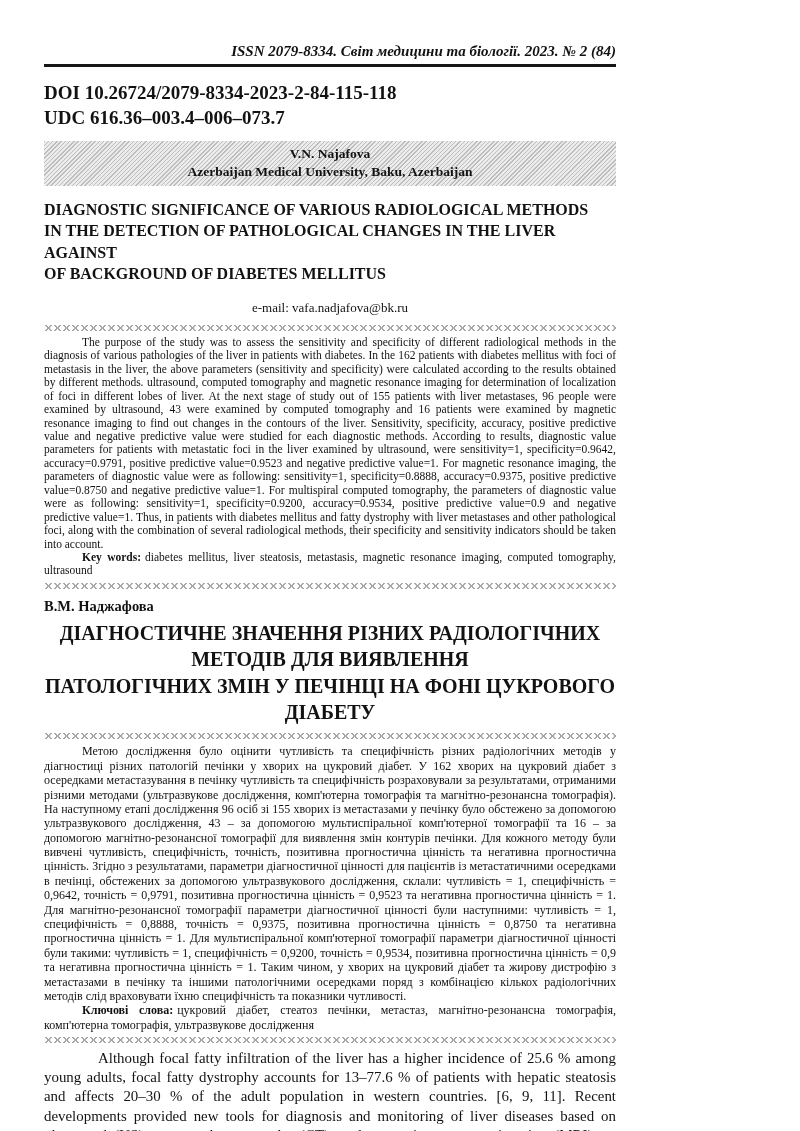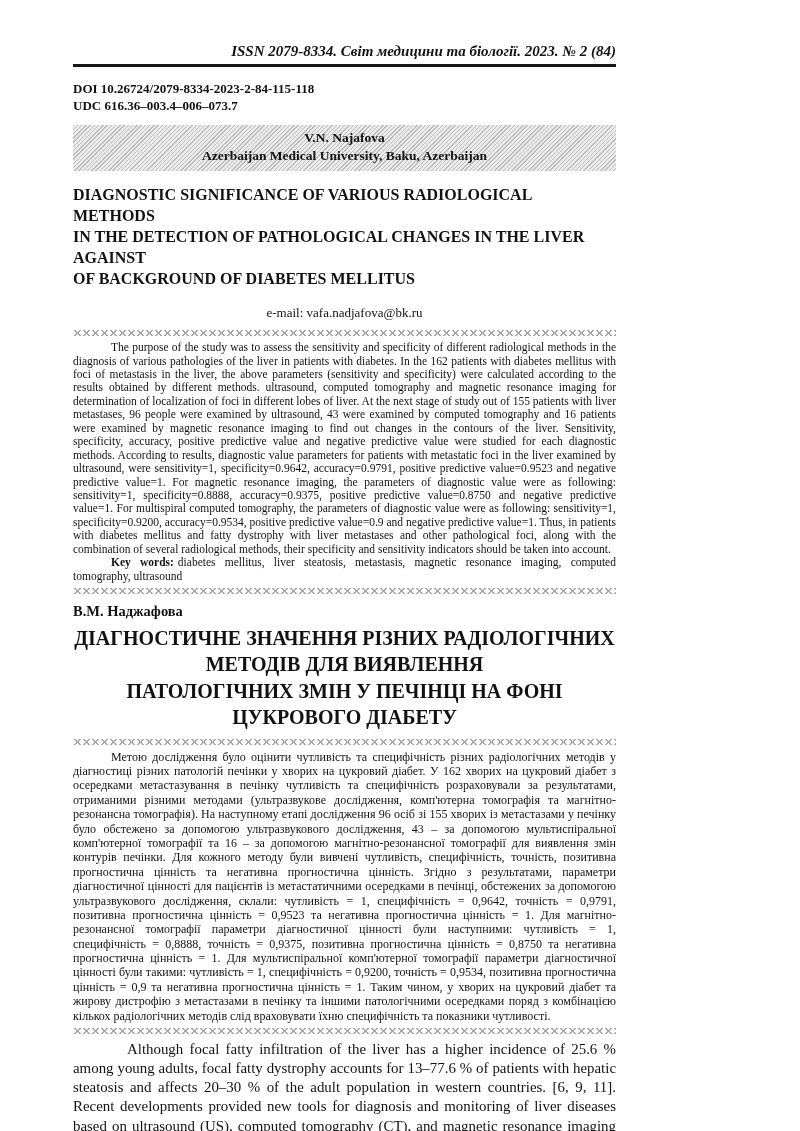--- a/index.html
+++ b/index.html
@@ -1,34 +1,34 @@
 <!DOCTYPE html>
 <html lang="en"><head>
 <meta charset="utf-8">
 <style>
   html,body{margin:0;padding:0;background:#ffffff;}
   .page{
     position:relative;
     width:660px;height:1131px;
     box-sizing:border-box;
-    padding:42px 44px 0 73px;
+    padding:42px 44px 0 44px;
     background:#ffffff;
     font-family:"Liberation Serif","DejaVu Serif",serif;
     color:#121212;
     overflow:hidden;
   }
   .issn-line{
     text-align:right;
     font-weight:bold;font-style:italic;
     font-size:15px;line-height:1.25;
     padding-bottom:3px;
     border-bottom:3px solid #161616;
     margin-bottom:13px;
   }
-  .id-line{font-weight:bold;font-size:13px;line-height:1.32;}
+  .id-line{font-weight:bold;font-size:19px;line-height:1.32;}
   .id-block{margin-bottom:11px;}
   .author-box{
     margin-bottom:13px;
     padding:4px 0 5px 0;
     text-align:center;
     font-weight:bold;font-size:13.5px;line-height:1.35;
     background:repeating-linear-gradient(135deg,#bdbdbd 0px,#bdbdbd 1px,#ebebeb 1px,#ebebeb 3px);
   }
   .title-en{
     text-align:left;font-weight:bold;
@@ -111,20 +111,21 @@
 
   <div class="title-ua">
     <div>ДІАГНОСТИЧНЕ ЗНАЧЕННЯ РІЗНИХ РАДІОЛОГІЧНИХ МЕТОДІВ ДЛЯ ВИЯВЛЕННЯ</div>
     <div>ПАТОЛОГІЧНИХ ЗМІН У ПЕЧІНЦІ НА ФОНІ ЦУКРОВОГО ДІАБЕТУ</div>
   </div>
 
   <div class="zigzag"></div>
 
   <div class="abstract abstract-ua">
     <p>Метою дослідження було оцінити чутливість та специфічність різних радіологічних методів у діагностиці різних патологій печінки у хворих на цукровий діабет. У 162 хворих на цукровий діабет з осередками метастазування в печінку чутливість та специфічність розраховували за результатами, отриманими різними методами (ультразвукове дослідження, комп'ютерна томографія та магнітно-резонансна томографія). На наступному етапі дослідження 96 осіб зі 155 хворих із метастазами у печінку було обстежено за допомогою ультразвукового дослідження, 43 – за допомогою мультиспіральної комп'ютерної томографії та 16 – за допомогою магнітно-резонансної томографії для виявлення змін контурів печінки. Для кожного методу були вивчені чутливість, специфічність, точність, позитивна прогностична цінність та негативна прогностична цінність. Згідно з результатами, параметри діагностичної цінності для пацієнтів із метастатичними осередками в печінці, обстежених за допомогою ультразвукового дослідження, склали: чутливість = 1, специфічність = 0,9642, точність = 0,9791, позитивна прогностична цінність = 0,9523 та негативна прогностична цінність = 1. Для магнітно-резонансної томографії параметри діагностичної цінності були наступними: чутливість = 1, специфічність = 0,8888, точність = 0,9375, позитивна прогностична цінність = 0,8750 та негативна прогностична цінність = 1. Для мультиспіральної комп'ютерної томографії параметри діагностичної цінності були такими: чутливість = 1, специфічність = 0,9200, точність = 0,9534, позитивна прогностична цінність = 0,9 та негативна прогностична цінність = 1. Таким чином, у хворих на цукровий діабет та жирову дистрофію з метастазами в печінку та іншими патологічними осередками поряд з комбінацією кількох радіологічних методів слід враховувати їхню специфічність та показники чутливості.</p>
+    <p><span class="kw-label">Ключові слова:</span><span>цукровий діабет, стеатоз печінки, метастаз, магнітно-резонансна томографія, комп'ютерна томографія, ультразвукове дослідження</span></p>
   </div>
 
   <div class="zigzag"></div>
 
   <div class="body-text">
     <p>Although focal fatty infiltration of the liver has a higher incidence of 25.6 % among young adults, focal fatty dystrophy accounts for 13–77.6 % of patients with hepatic steatosis and affects 20–30 % of the adult population in western countries. [6, 9, 11]. Recent developments provided new tools for diagnosis and monitoring of liver diseases based on ultrasound (US), computed tomography (CT), and magnetic resonance imaging (MRI), as applied for assessing steatosis, fibrosis, and focal lesions [13]. Diagnostic methods such as ultrasound and computed tomography have no diagnostic value in determining focal fatty infiltration and dystrophy in the differentiation of focal benign and malignant liver tumors, therefore it is recommended to use diagnostic methods such as MRI and biopsy [2, 5, 10]. Contrast computed tomography (CCT) is used to further clarify the diagnosis. Nevertheless, during this technique, the radiation is relatively high, and a number of undesirable conditions may arise as a result of the injection of contrast material [13, 15]. As a result of the development of technical capabilities in ultrasonography and contrast agents, the application of the contrast agent ultrasonography (CUS) method has expanded [4, 7].</p>
     <p>Fatty change of the liver, often occurring in cancer patients undergoing chemotherapy and presenting with different patterns of deposition and sparing, may further hamper the proper assessment of</p>
   </div>
 
 

